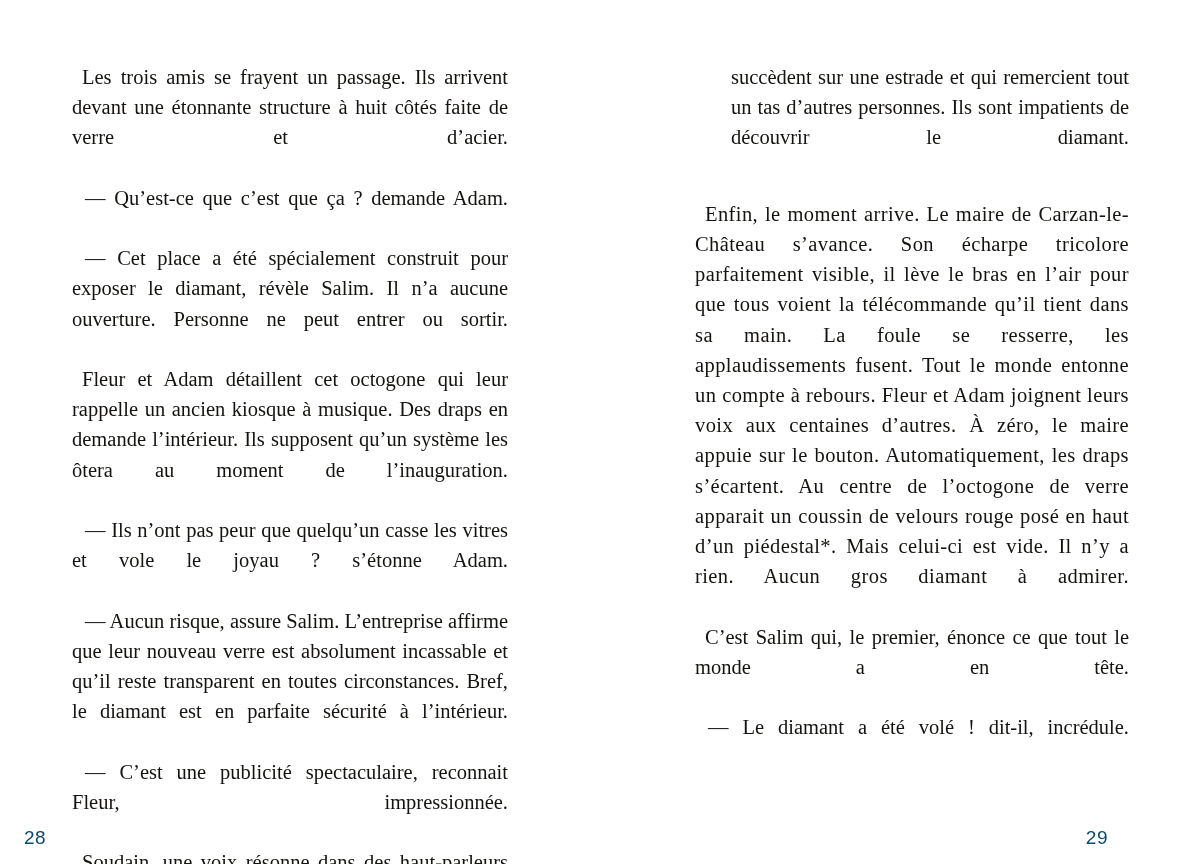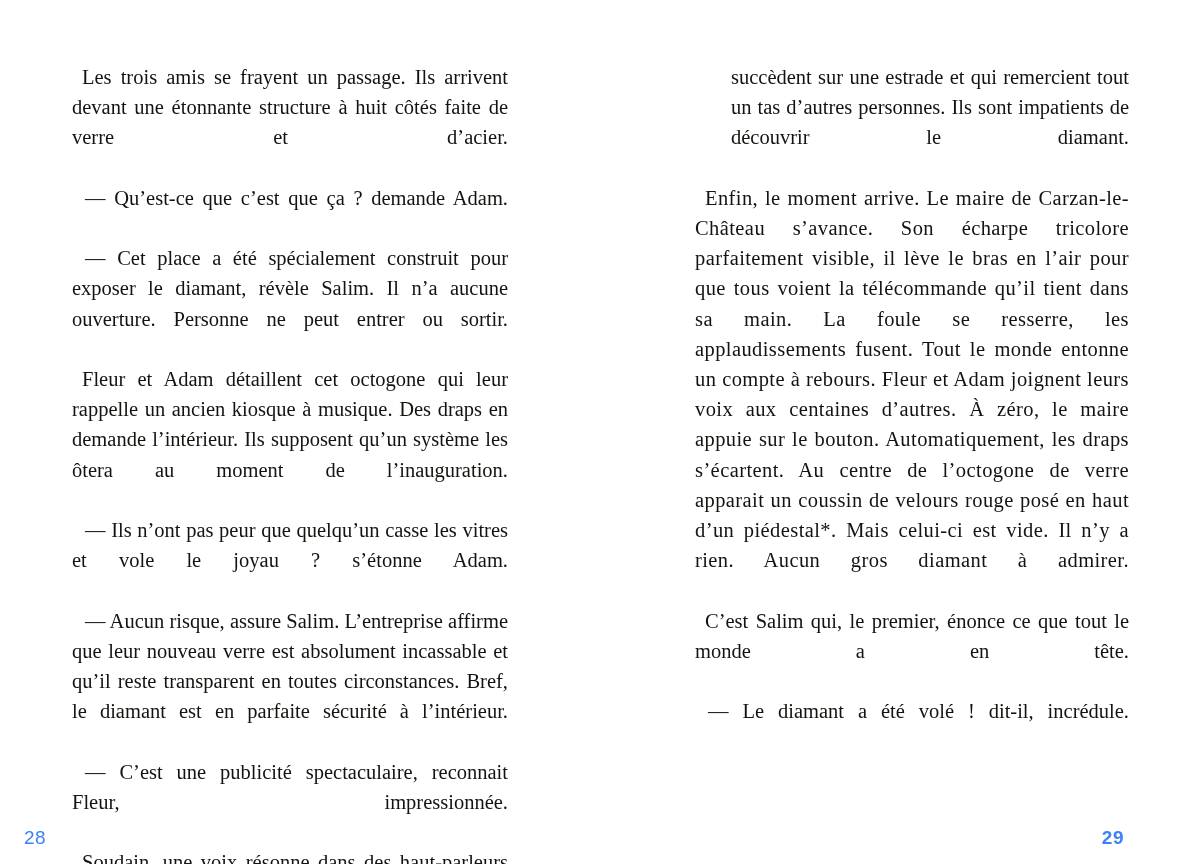--- a/index.html
+++ b/index.html
@@ -50,43 +50,44 @@
   }
 
   
   .body-text p.dialogue {
     text-indent: 13px;
   }
 
   
   .body-text p.loose {
     letter-spacing: 0.02em;
+    margin-top: 16px;
   }
 
   
   .body-text p::after {
     content: "";
     display: inline-block;
     width: 100%;
   }
 
   
   .folio {
     position: absolute;
     bottom: 17px;
     font-family: "Liberation Sans", "DejaVu Sans", sans-serif;
     font-size: 19px;
     font-weight: 400;
     letter-spacing: 0.5px;
-    color: #3b82f6;
+    color: #0c4a6e;
     line-height: 1;
   }
 
   .folio-left  { left: 24px;  text-align: left; }
-  .folio-right { right: 24px; text-align: left; font-weight: bold; }
+  .folio-right { right: 40px; text-align: left; }
 </style>
 </head>
 <body>
 
 <div class="spread">
 
   <div class="page page-left">
     <div class="body-text">
       <p>Les  trois amis se frayent un passage. Ils arrivent devant une étonnante structure à huit côtés faite de verre et d’acier.</p>
       <p class="dialogue">— Qu’est-ce que c’est que ça ? demande Adam.</p>

